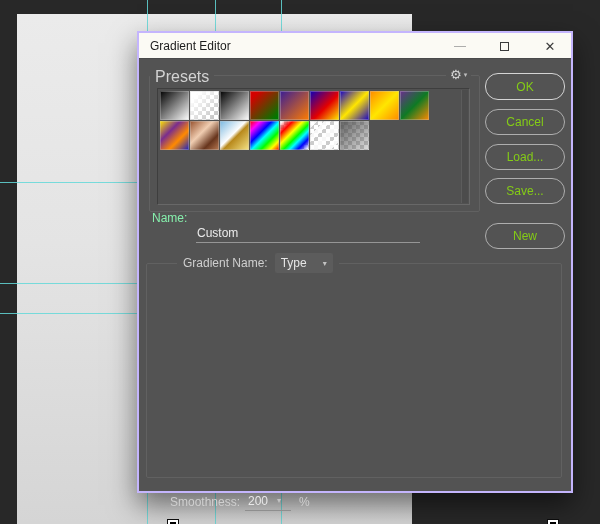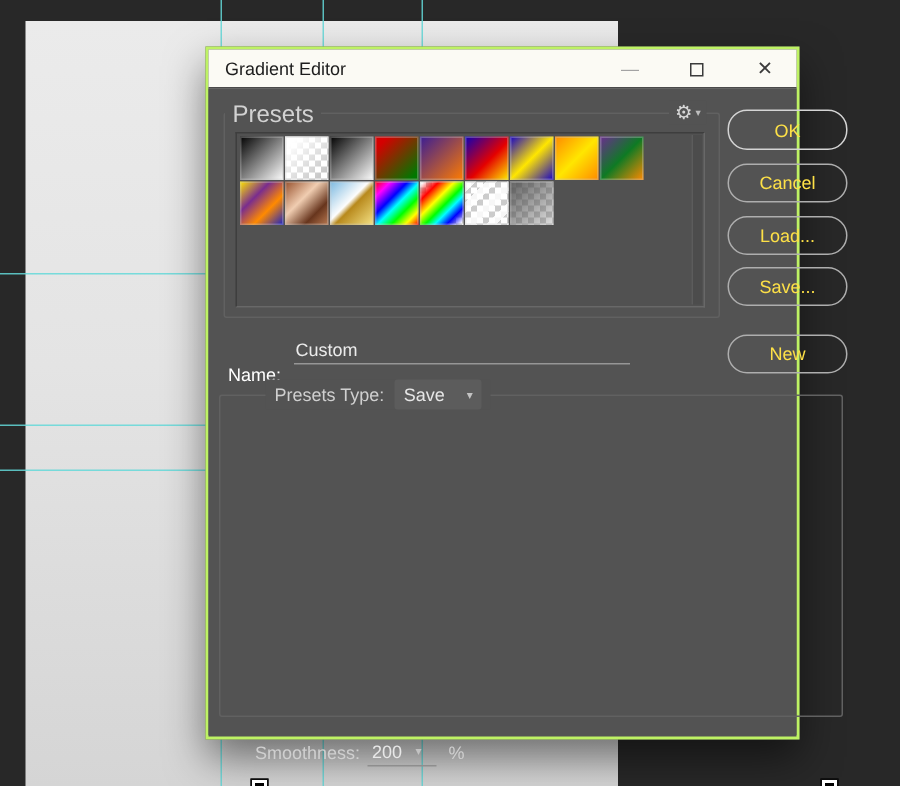--- a/index.html
+++ b/index.html
@@ -7,22 +7,22 @@
   body { font-family:"Liberation Sans","DejaVu Sans",sans-serif; background:#282828; }
   .screen { position:relative; width:600px; height:524px; background:#282828; }
 
   
   .canvas { position:absolute; left:17px; top:14px; width:395px; height:510px;
             background:linear-gradient(180deg,#ebebeb 0%,#e4e4e4 45%,#d5d5d5 100%); }
   .guide-v { position:absolute; top:0; width:1px; height:524px; background:#63d8d8; opacity:.85; }
   .guide-h { position:absolute; left:0; width:412px; height:1px; background:#63d8d8; opacity:.85; }
 
   
-  .dialog { position:absolute; left:137px; top:31px; width:396px; height:462px;
-            border:2px solid #bef264; background:#535353; box-shadow:0 12px 26px rgba(0,0,0,.5); }
+  .dialog { position:absolute; left:137px; top:31px; width:436px; height:462px;
+            border:2px solid #c4b5fd; background:#535353; box-shadow:0 12px 26px rgba(0,0,0,.5); }
   .titlebar { position:relative; height:26px; background:#fbfaf4; border-bottom:1px solid #4a4a4a;
               display:flex; align-items:center; }
   .titlebar .title { padding-left:11px; font-size:12px; color:#1c1c1c; }
   .winbtn { position:absolute; top:0; height:26px; display:flex; align-items:center; justify-content:center; cursor:default; }
   .btn-min { right:96px; width:30px; color:#a3a3a3; font-size:12px; }
   .btn-max { right:52px; width:30px; }
   .btn-max .maxsq { width:9px; height:9px; border:1.5px solid #3b3b3b; display:block; }
   .btn-close { right:6px; width:30px; color:#3b3b3b; font-size:13px; }
 
   .dlg-body { position:relative; height:431px; background:#535353; font-size:12px; color:#cfcfcf; }
@@ -38,27 +38,27 @@
   .gear { font-size:13px; color:#d6d6d6; line-height:16px; }
   .gear-caret { font-size:7px; color:#bdbdbd; }
   .presets-box { position:absolute; left:18px; top:29px; width:313px; height:117px;
                  background:#515151; border:1px solid #3e3e3e; border-bottom-color:#686868; border-right-color:#686868; }
   .preset-grid { position:absolute; left:2px; top:2px; width:274px; display:flex; flex-wrap:wrap; gap:1px; }
   .preset-thumb { width:29px; height:29px; outline:1px solid rgba(200,200,200,.35); outline-offset:-1px; cursor:pointer; }
   .scrolltrack { position:absolute; right:1px; top:1px; width:7px; height:113px; background:#4c4c4c; border-left:1px solid #5c5c5c; }
 
   
   .pillbtn { position:absolute; left:346px; width:80px; height:26px; border:1px solid #aeaeae; border-radius:13px;
-             background:transparent; color:#fde047; font-size:12px; display:flex; align-items:center; justify-content:center;
+             background:transparent; color:#84cc16; font-size:12px; display:flex; align-items:center; justify-content:center;
              cursor:pointer; font-family:inherit; }
   .pill-ok { top:14px; height:27px; border-color:#d4d4d4; }
   .pill-cancel { top:50px; } .pill-load { top:85px; } .pill-save { top:119px; } .pill-new { top:164px; }
 
   
-  .name-label { position:absolute; left:13px; top:184px; color:#ffffff; }
+  .name-label { position:absolute; left:13px; top:152px; color:#86efac; }
   .name-value { position:absolute; left:58px; top:167px; color:#ebebeb; }
   .name-underline { position:absolute; left:57px; top:183px; width:224px; height:1px; background:#969696; }
 
   
   .fs-type { left:7px; top:204px; width:416px; height:215px; }
   .type-legend { position:absolute; left:30px; top:-11px; background:#535353; padding:0 6px;
                  display:flex; align-items:center; gap:7px; }
   .dropdown { width:58px; height:20px; background:#5c5c5c; border-radius:2px; display:flex; align-items:center;
               justify-content:space-between; padding:0 6px; cursor:pointer; }
   .dropdown .dd-val { color:#e6e6e6; font-size:12px; }
@@ -133,23 +133,23 @@
       <button class="pillbtn pill-cancel">Cancel</button>
       <button class="pillbtn pill-new">New</button>
       <button class="pillbtn pill-save">Save...</button>
 
       <span class="name-label">Name:</span>
       <span class="name-value">Custom</span>
       <span class="name-underline"></span>
 
       <div class="fieldset fs-type">
         <div class="type-legend">
-          <span>Presets Type:</span>
+          <span>Gradient Name:</span>
           <span class="dropdown">
-            <span class="dd-val">Save</span>
+            <span class="dd-val">Type</span>
             <span class="dd-caret">▾</span>
           </span>
         </div>
 
         <span class="smooth-label">Smoothness:</span>
         <span class="smooth-value">200</span>
         <span class="smooth-underline"></span>
         <span class="smooth-caret">▾</span>
         <span class="smooth-pct">%</span>
 

